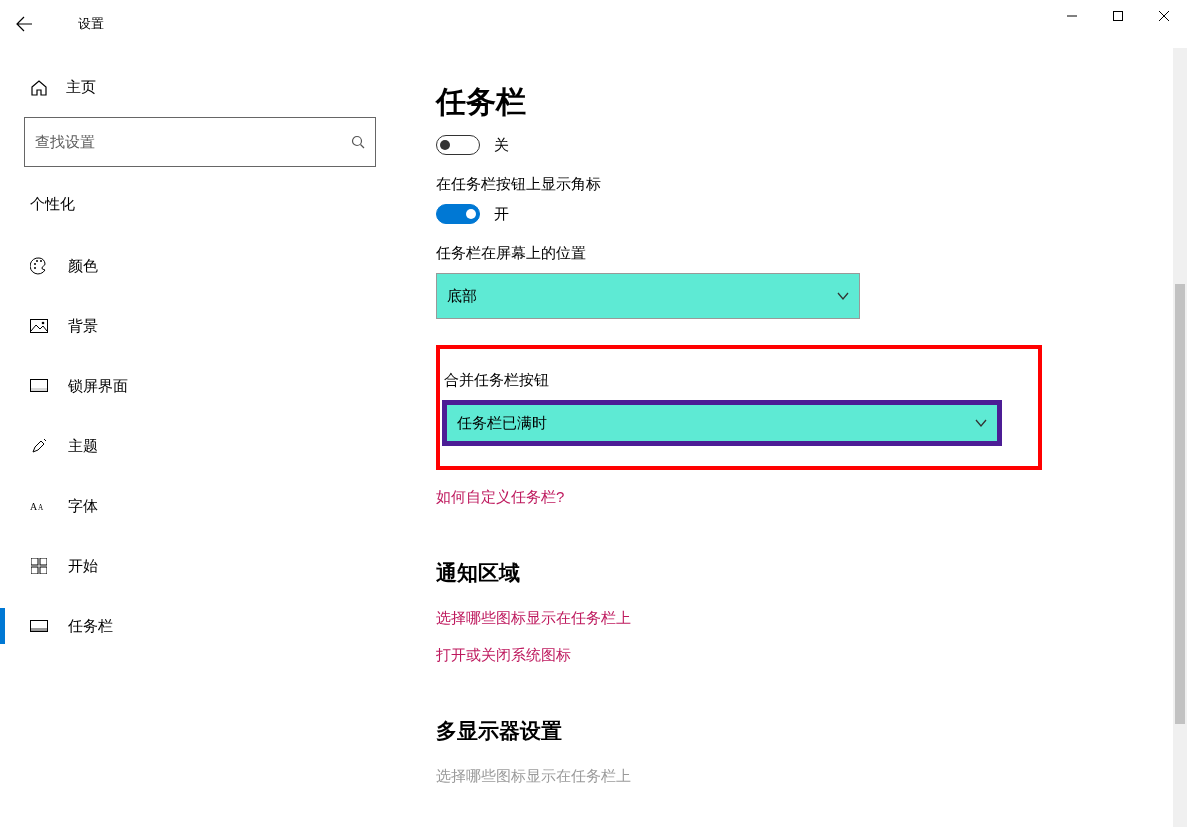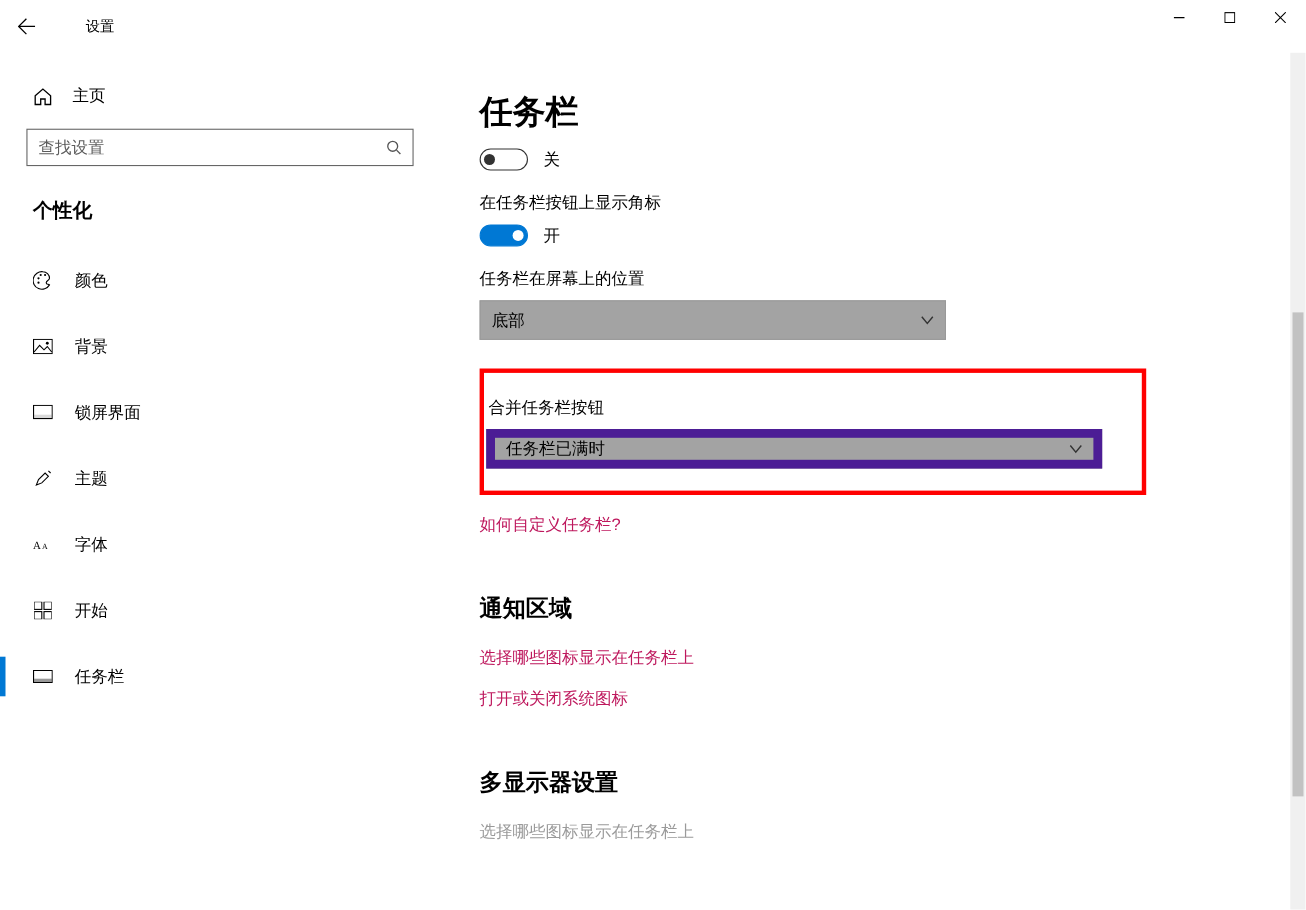--- a/index.html
+++ b/index.html
@@ -13,43 +13,43 @@
   .window-controls { position: absolute; right: 0; top: 0; display: flex; }
   .win-btn { width: 46px; height: 32px; display: flex; align-items: center; justify-content: center; }
 
   
   .body { flex: 1; display: flex; }
   .sidebar { width: 400px; padding-left: 0; padding-top: 30px; position: relative; }
   .sidebar-inner { padding-left: 24px; padding-right: 24px; }
   .home-row { display: flex; align-items: center; font-size: 15px; margin-bottom: 20px; padding-left: 6px; gap: 18px; }
   .home-row .icon { width: 18px; }
   .search-wrap { margin-bottom: 28px; }
-  .search { width: 352px; height: 34px; border: 1px solid #666; display: flex; align-items: center; padding: 0 10px; justify-content: space-between; font-size: 15px; color: #5c5c5c; background: rgba(255,255,255,0.6); }
-  .section-title { font-size: 18px; font-weight: 700; margin-bottom: 30px; padding-left: 6px; }
+  .search { width: 352px; height: 50px; border: 1px solid #666; display: flex; align-items: center; padding: 0 10px; justify-content: space-between; font-size: 15px; color: #5c5c5c; background: rgba(255,255,255,0.6); }
+  .section-title { font-size: 15px; font-weight: 400; margin-bottom: 30px; padding-left: 6px; }
   .nav { list-style: none; margin-left: 0; }
   .nav li { height: 44px; display: flex; align-items: center; font-size: 15px; padding-left: 6px; gap: 20px; margin-bottom: 16px; position: relative; }
   .nav li .icon { width: 18px; display: inline-flex; justify-content: center; }
   .nav li.active::before { content: ""; position: absolute; left: -24px; top: 4px; bottom: 4px; width: 5px; background: #0078d4; }
 
   
   .content { flex: 1; padding: 34px 0 0 36px; position: relative; overflow: hidden; }
   .page-title { font-size: 30px; font-weight: 600; margin-bottom: 12px; }
   .toggle-row { display: flex; align-items: center; gap: 14px; margin-bottom: 20px; margin-top: 6px; }
   .toggle { width: 44px; height: 20px; border-radius: 10px; position: relative; }
   .toggle.off { border: 1.5px solid #333; background: #fff; }
   .toggle.off .knob { position: absolute; left: 3px; top: 50%; transform: translateY(-50%); width: 10px; height: 10px; background: #333; border-radius: 50%; }
   .toggle.on { background: #0078d4; border: 1.5px solid #0078d4; }
   .toggle.on .knob { position: absolute; right: 3px; top: 50%; transform: translateY(-50%); width: 10px; height: 10px; background: #fff; border-radius: 50%; }
   .toggle-label { font-size: 15px; }
   .field-label { font-size: 15px; margin-bottom: 10px; margin-top: 6px; }
-  .dropdown { height: 36px; border: 1px solid #999; display: flex; align-items: center; justify-content: space-between; padding: 0 10px; font-size: 15px; background: #a3a3a3; }
+  .dropdown { height: 46px; border: 1px solid #999; display: flex; align-items: center; justify-content: space-between; padding: 0 10px; font-size: 15px; background: #5eead4; }
   .dropdown.narrow { width: 424px; margin-bottom: 26px; }
   .highlight-box { border: 4px solid #ff0000; padding: 16px 12px 20px 2px; width: 606px; margin-bottom: 18px; }
   .highlight-box .field-label { margin-left: 0; }
-  .highlight-box .dropdown { width: 560px; border: 8px solid #4c1d95; margin-left: 0; }
+  .highlight-box .dropdown { width: 560px; border: 5px solid #4c1d95; margin-left: 0; }
   .link { color: #be185d; font-size: 15px; display: inline-block; margin-bottom: 18px; }
   .section-h { font-size: 21px; font-weight: 600; margin-top: 34px; margin-bottom: 22px; }
   .disabled-label { color: #9a9a9a; font-size: 15px; margin-top: 6px; }
 
   
   .scroll-bkg { position: absolute; right: 0; top: 48px; bottom: 0; width: 14px; background: #f0f0f0; }
   .scroll-thumb { position: absolute; right: 2px; top: 284px; width: 10px; height: 440px; background: #c2c2c2; }
 
   
   .bg-tint { position: absolute; left: 0; bottom: 0; width: 280px; height: 400px;

